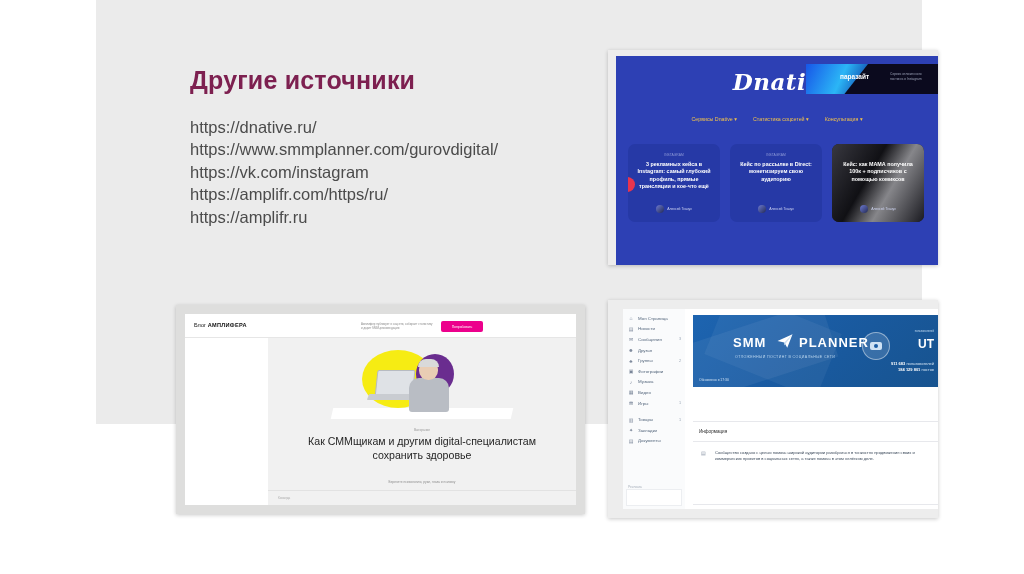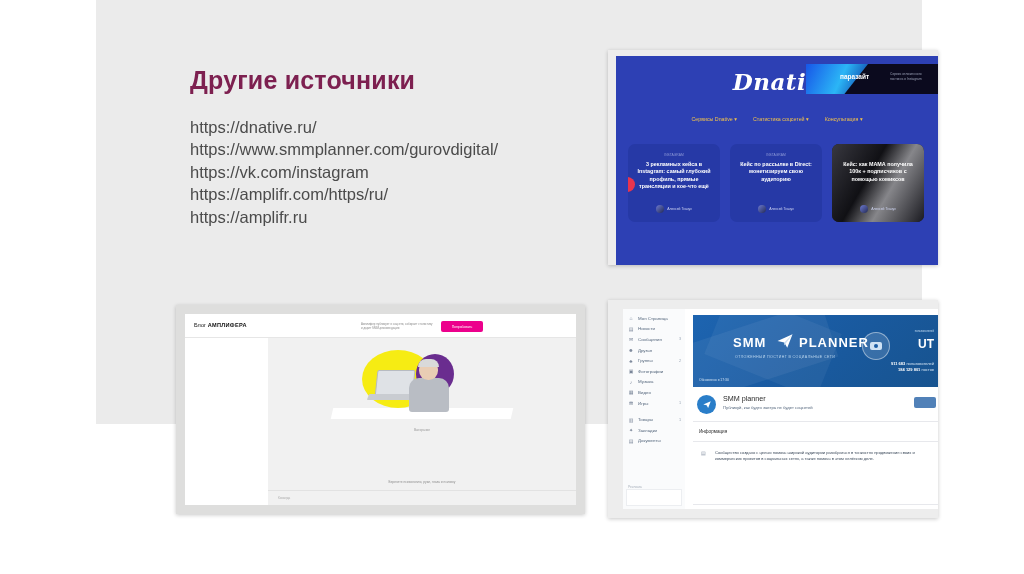--- a/index.html
+++ b/index.html
@@ -207,20 +207,21 @@
           <div class="amp-desk"></div>
           <div class="amp-lap-s"></div>
           <div class="amp-lap-b"></div>
           <div class="amp-person">
             <div class="amp-torso"></div>
             <div class="amp-head"></div>
             <div class="amp-hair"></div>
           </div>
         </div>
         <div class="amp-kick">Выгорание</div>
+        <div class="amp-h1">Как СММщикам и другим digital-специалистам сохранить здоровье</div>
         <div class="amp-sub">Берегите психологию, руки, глаза и психику</div>
         <div class="amp-footline"></div>
         <div class="amp-foot">Команда</div>
       </div>
     </div>
   </div>
 
   <div class="shot vk">
     <div class="vk-inner">
 
@@ -304,30 +305,20 @@
           <div class="vk-ut">пользователей</div>
           <div class="vk-ulab">UT</div>
           <div class="vk-nums">
             <div><b>911 683</b>
                  <span>пользователей</span></div>
             <div><b>184 129 801</b>
                  <span>постов</span></div>
           </div>
         </div>
 
-        <div class="vk-row">
-          <div class="vk-av">
-            <svg class="vk-av-p" viewBox="0 0 24 24">
-              <path d="M2 12 L22 3 L15 21 L11 14 Z" fill="#ffffff"></path>
-            </svg>
-          </div>
-          <div class="vk-nm">SMM planner</div>
-          <div class="vk-sl">Публикуй, как будто завтра не будет соцсетей</div>
-          <div class="vk-sub"></div>
-        </div>
 
         <div class="vk-line"></div>
         <div class="vk-ih">Информация</div>
         <div class="vk-ibox">
           <div class="vk-iic">▤</div>
           <div class="vk-itxt">Сообщество создано с целью помочь широкой аудитории разобраться в тонкостях продвижения своих и коммерческих проектов в социальных сетях, а также помочь в этом нелёгком деле.</div>
         </div>
 
       </div>
     </div>

